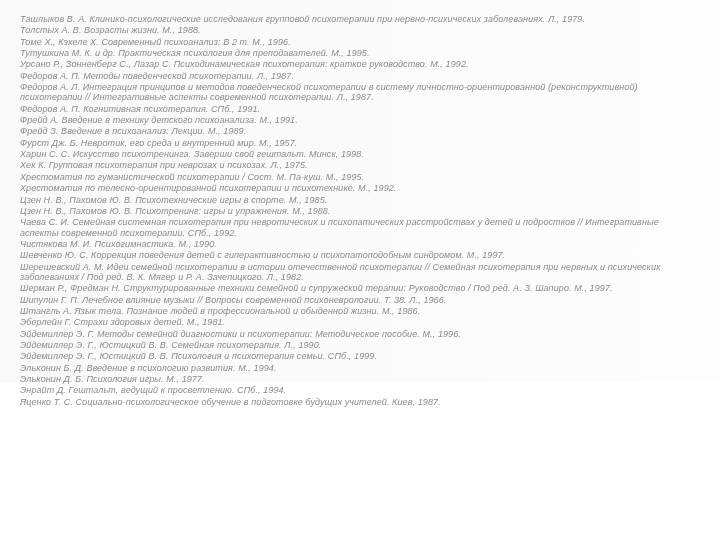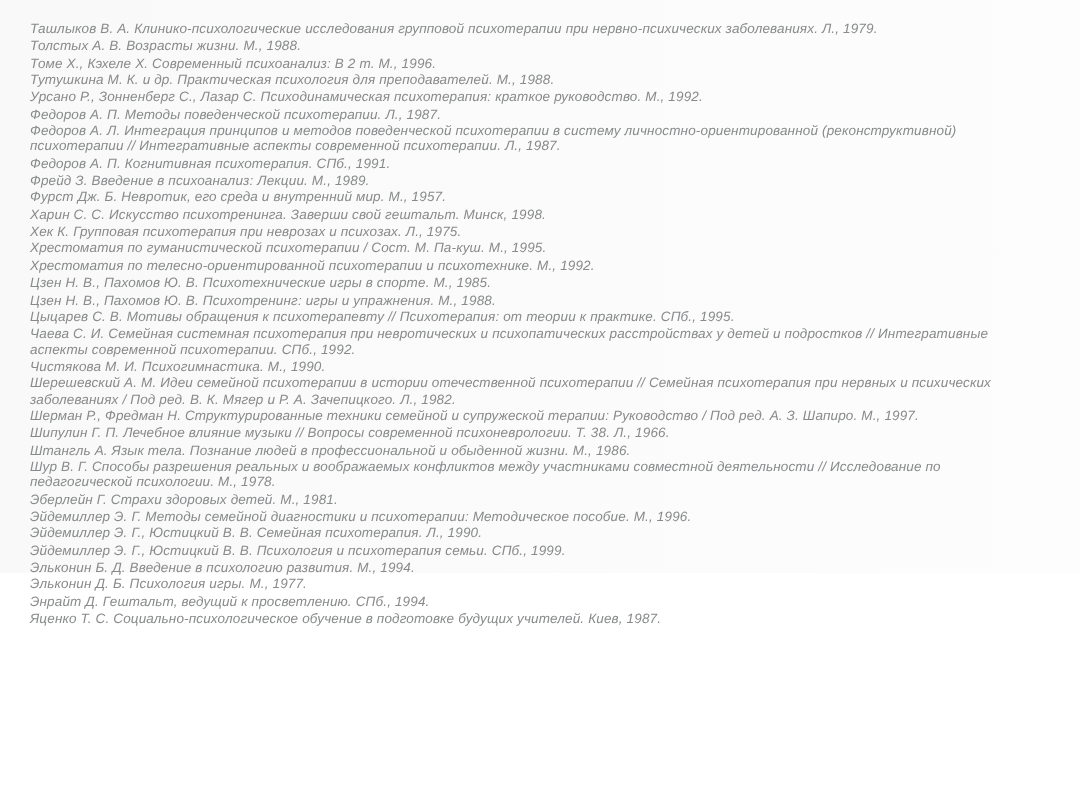--- a/index.html
+++ b/index.html
@@ -7,41 +7,41 @@
   .ref-entry{font-size:9px;line-height:1.15;color:#888a8b;margin:0 0 1px 0;font-style:italic;letter-spacing:.1px}
 </style>
 </head>
 <body>
 
 <div class="slide">
   <div id="ref-list">
       <p class="ref-entry">Ташлыков В. А. Клинико-психологические исследования групповой психотерапии при нервно-психических заболеваниях. Л., 1979.</p>
       <p class="ref-entry">Толстых А. В. Возрасты жизни. М., 1988.</p>
       <p class="ref-entry">Томе Х., Кэхеле Х. Современный психоанализ: В 2 т. М., 1996.</p>
-      <p class="ref-entry">Тутушкина М. К. и др. Практическая психология для преподавателей. М., 1988.</p>
+      <p class="ref-entry">Тутушкина М. К. и др. Практическая психология для преподавателей. М., 1995.</p>
       <p class="ref-entry">Урсано Р., Зонненберг С., Лазар С. Психодинамическая психотерапия: краткое руководство. М., 1992.</p>
       <p class="ref-entry">Федоров А. П. Методы поведенческой психотерапии. Л., 1987.</p>
       <p class="ref-entry">Федоров А. Л. Интеграция принципов и методов поведенческой психотерапии в систему личностно-ориентированной (реконструктивной) психотерапии // Интегративные аспекты современной психотерапии. Л., 1987.</p>
       <p class="ref-entry">Федоров А. П. Когнитивная психотерапия. СПб., 1991.</p>
+      <p class="ref-entry">Фрейд А. Введение в технику детского психоанализа. М., 1991.</p>
       <p class="ref-entry">Фрейд З. Введение в психоанализ: Лекции. М., 1989.</p>
       <p class="ref-entry">Фурст Дж. Б. Невротик, его среда и внутренний мир. М., 1957.</p>
       <p class="ref-entry">Харин С. С. Искусство психотренинга. Заверши свой гештальт. Минск, 1998.</p>
       <p class="ref-entry">Хек К. Групповая психотерапия при неврозах и психозах. Л., 1975.</p>
       <p class="ref-entry">Хрестоматия по гуманистической психотерапии / Сост. М. Па-куш. М., 1995.</p>
       <p class="ref-entry">Хрестоматия по телесно-ориентированной психотерапии и психотехнике. М., 1992.</p>
       <p class="ref-entry">Цзен Н. В., Пахомов Ю. В. Психотехнические игры в спорте. М., 1985.</p>
       <p class="ref-entry">Цзен Н. В., Пахомов Ю. В. Психотренинг: игры и упражнения. М., 1988.</p>
-      <p class="ref-entry">Цыцарев С. В. Мотивы обращения к психотерапевту // Психотерапия: от теории к практике. СПб., 1995.</p>
       <p class="ref-entry">Чаева С. И. Семейная системная психотерапия при невротических и психопатических расстройствах у детей и подростков // Интегративные аспекты современной психотерапии. СПб., 1992.</p>
       <p class="ref-entry">Чистякова М. И. Психогимнастика. М., 1990.</p>
+      <p class="ref-entry">Шевченко Ю. С. Коррекция поведения детей с гиперактивностью и психопатоподобным синдромом. М., 1997.</p>
       <p class="ref-entry">Шерешевский А. М. Идеи семейной психотерапии в истории отечественной психотерапии // Семейная психотерапия при нервных и психических заболеваниях / Под ред. В. К. Мягер и Р. А. Зачепицкого. Л., 1982.</p>
       <p class="ref-entry">Шерман Р., Фредман Н. Структурированные техники семейной и супружеской терапии: Руководство / Под ред. А. З. Шапиро. М., 1997.</p>
       <p class="ref-entry">Шипулин Г. П. Лечебное влияние музыки // Вопросы современной психоневрологии. Т. 38. Л., 1966.</p>
       <p class="ref-entry">Штангль А. Язык тела. Познание людей в профессиональной и обыденной жизни. М., 1986.</p>
-      <p class="ref-entry">Шур В. Г. Способы разрешения реальных и воображаемых конфликтов между участниками совместной деятельности // Исследование по педагогической психологии. М., 1978.</p>
       <p class="ref-entry">Эберлейн Г. Страхи здоровых детей. М., 1981.</p>
       <p class="ref-entry">Эйдемиллер Э. Г. Методы семейной диагностики и психотерапии: Методическое пособие. М., 1996.</p>
       <p class="ref-entry">Эйдемиллер Э. Г., Юстицкий В. В. Семейная психотерапия. Л., 1990.</p>
       <p class="ref-entry">Эйдемиллер Э. Г., Юстицкий В. В. Психология и психотерапия семьи. СПб., 1999.</p>
       <p class="ref-entry">Эльконин Б. Д. Введение в психологию развития. М., 1994.</p>
       <p class="ref-entry">Эльконин Д. Б. Психология игры. М., 1977.</p>
       <p class="ref-entry">Энрайт Д. Гештальт, ведущий к просветлению. СПб., 1994.</p>
       <p class="ref-entry">Яценко Т. С. Социально-психологическое обучение в подготовке будущих учителей. Киев, 1987.</p>
     </div>
 </div>

